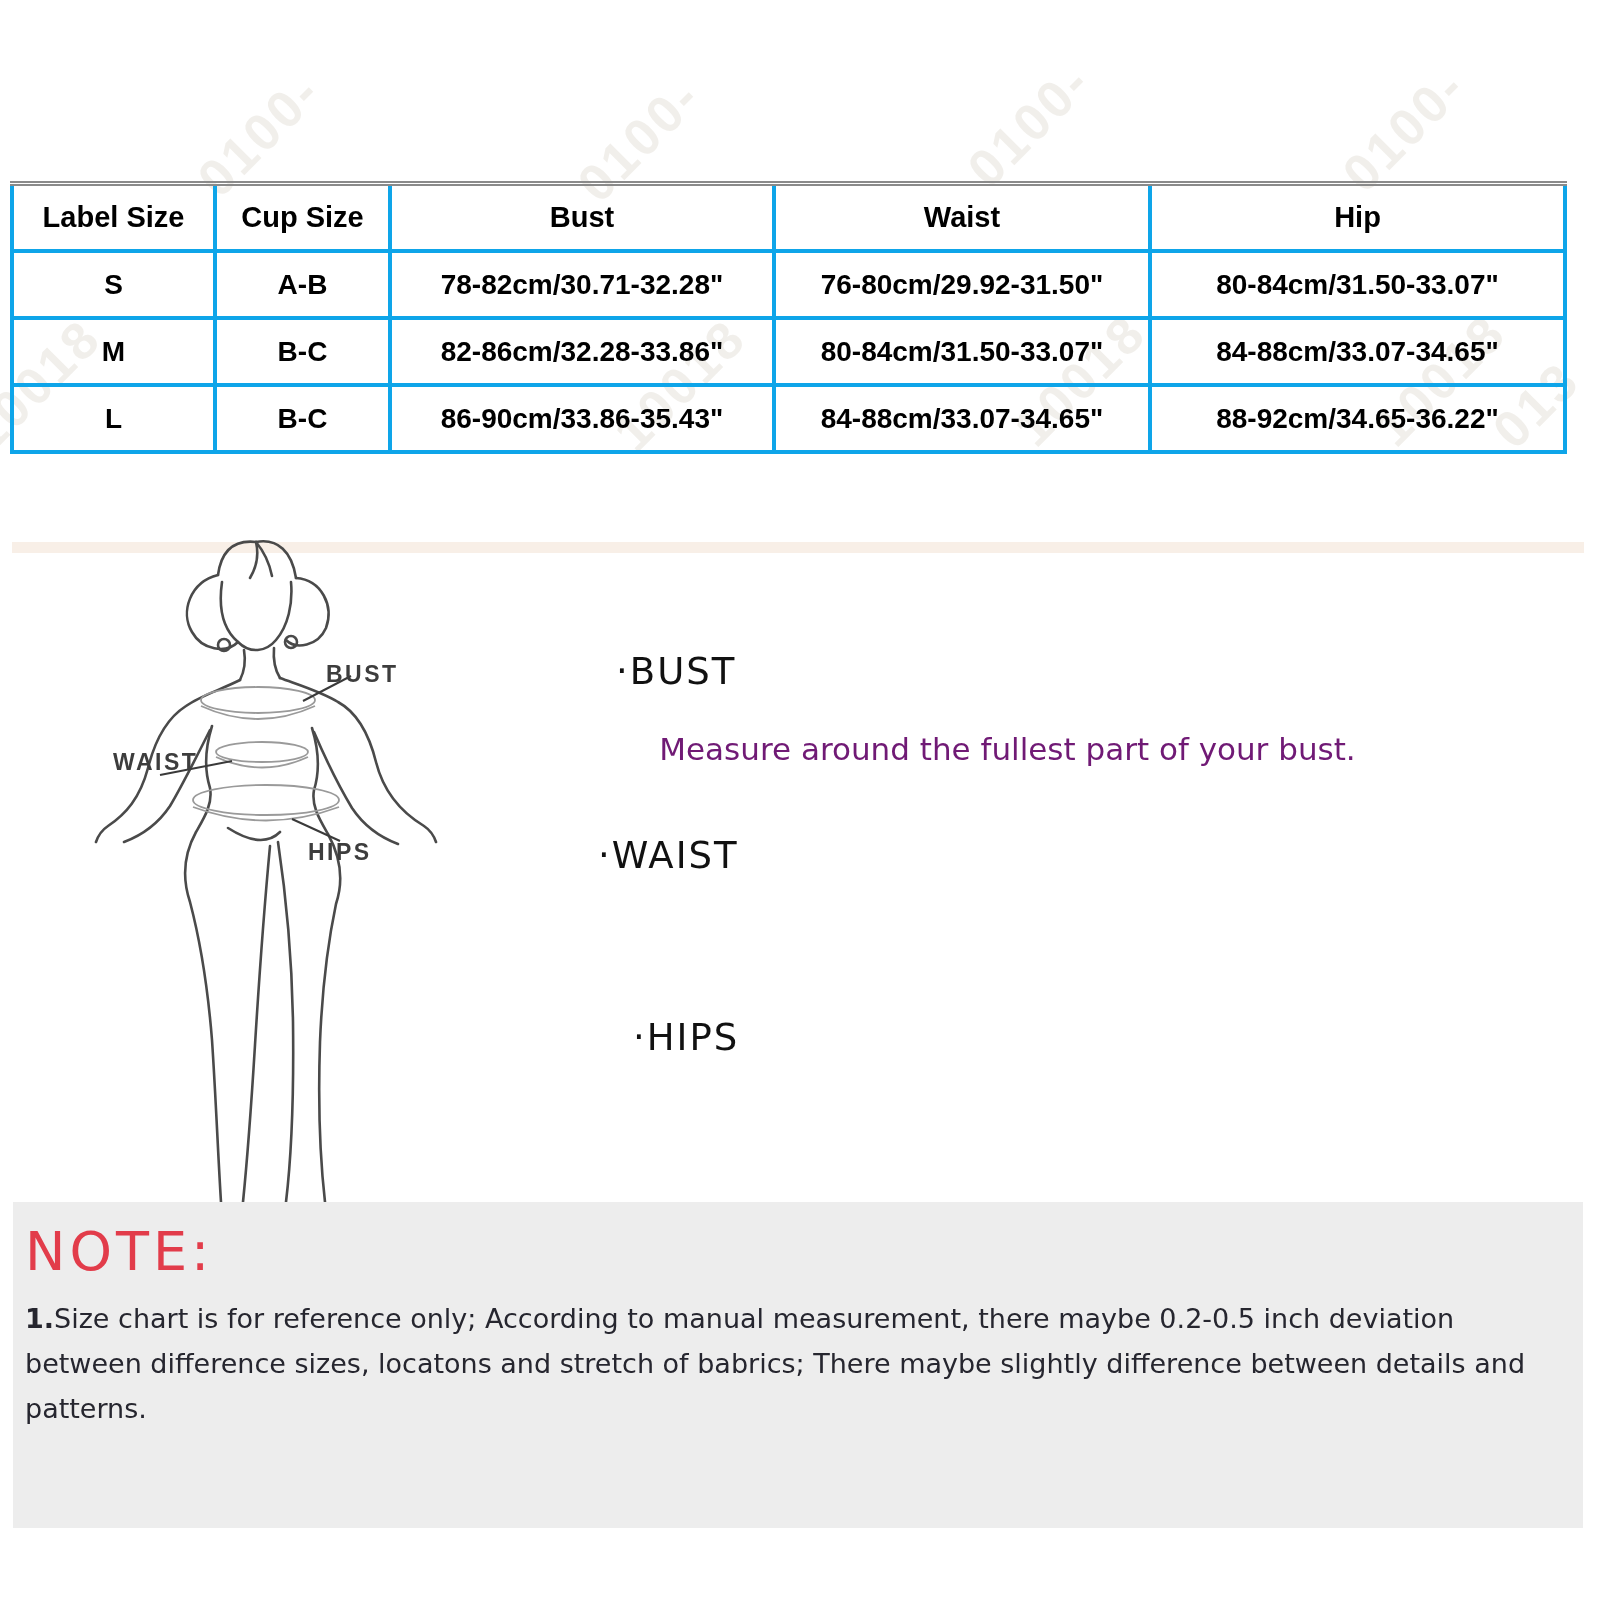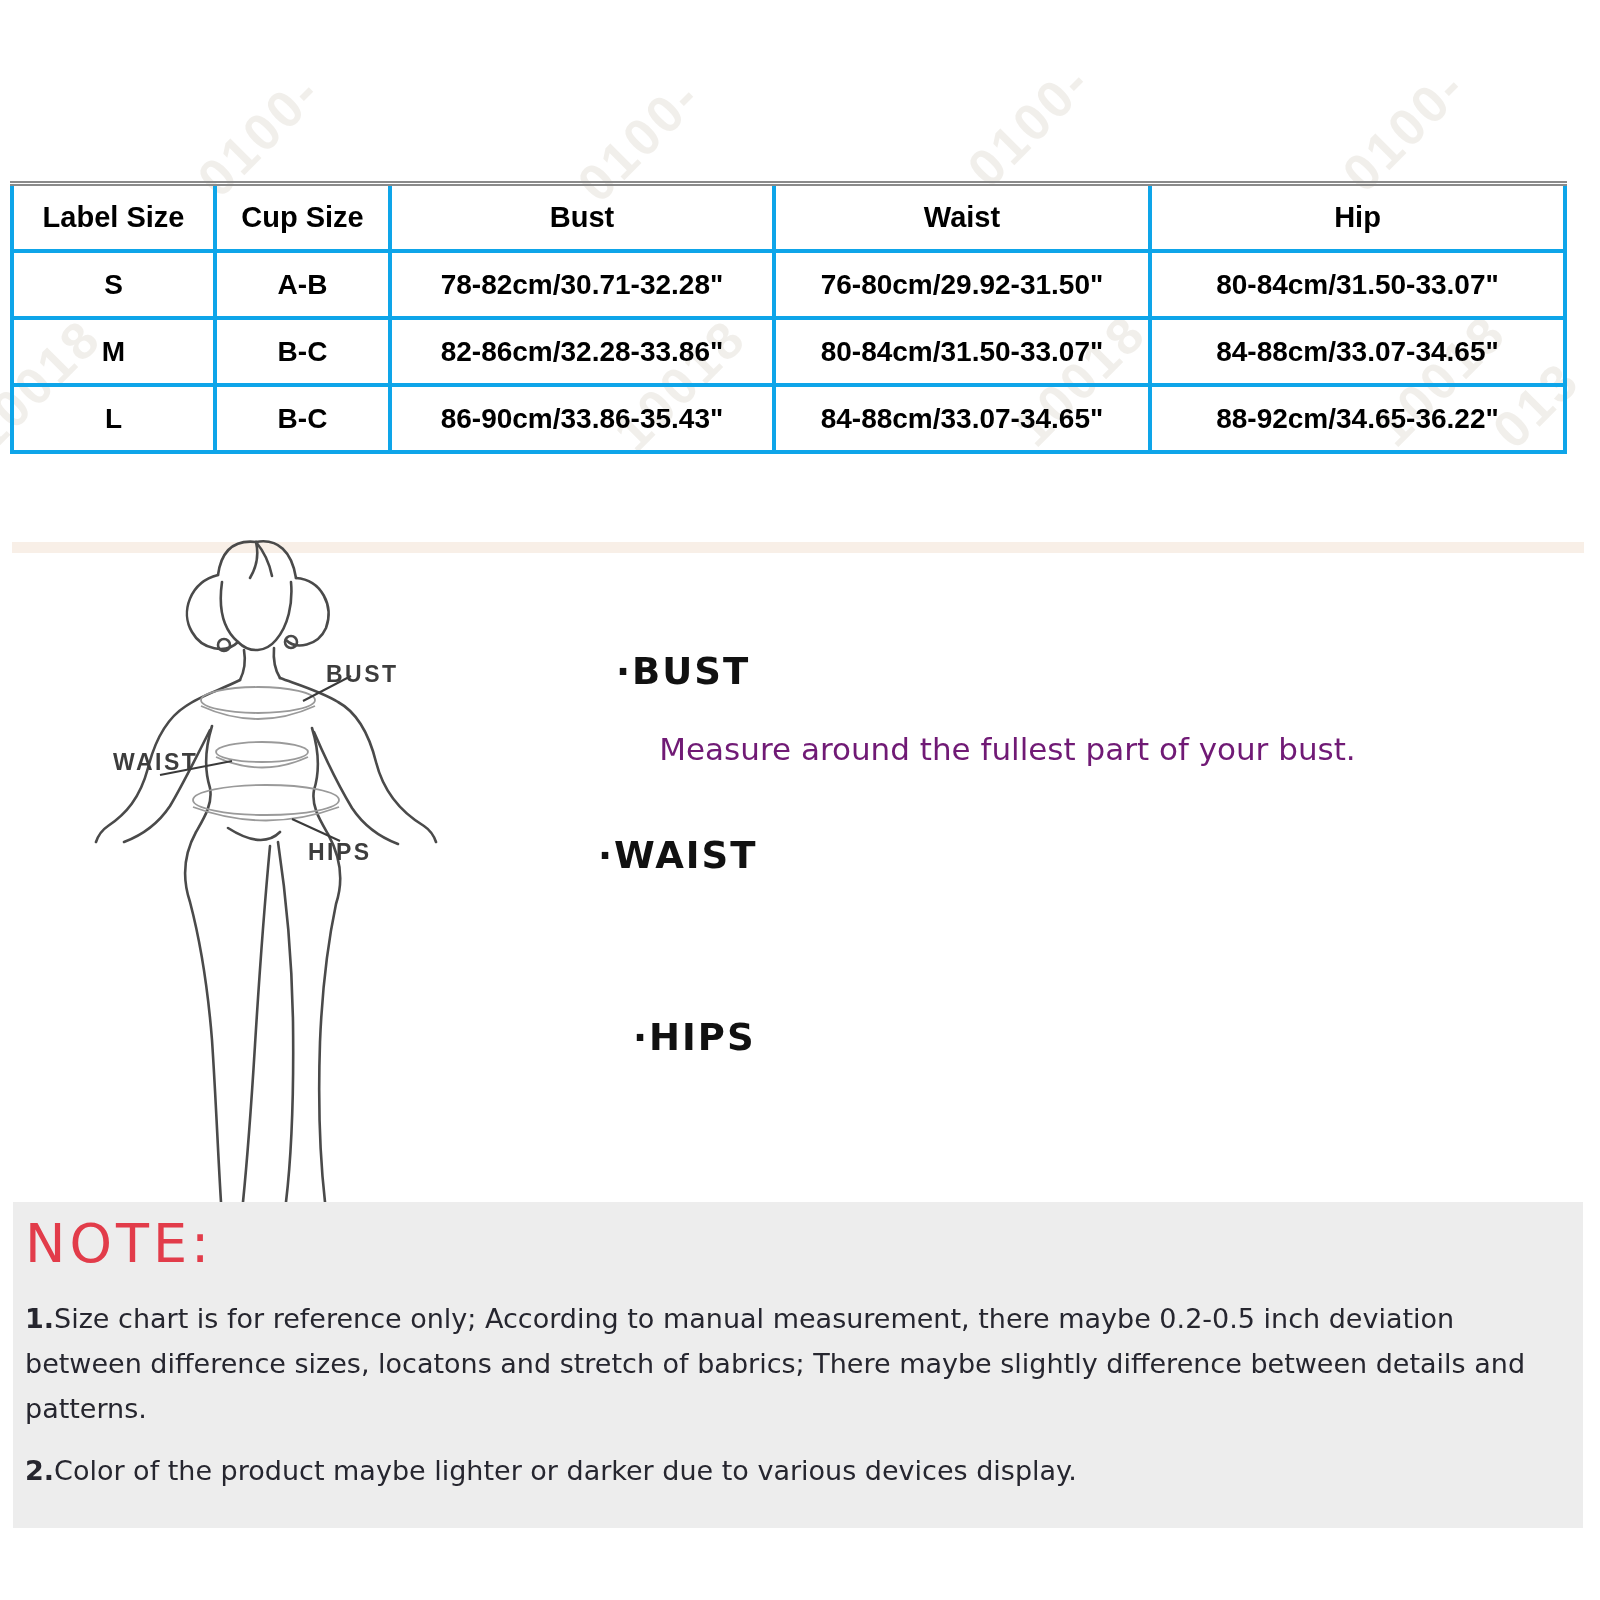--- a/index.html
+++ b/index.html
@@ -29,33 +29,33 @@
   .figure-wrap svg{display:block;width:100%;height:100%;}
   .sketch{fill:none;stroke:#4a4a4a;stroke-width:2.6;stroke-linecap:round;stroke-linejoin:round;}
   .band{fill:none;stroke:#9a9a9a;stroke-width:1.8;}
   .pointer{fill:none;stroke:#3a3a3a;stroke-width:2;}
   .figlabel{font-family:"Liberation Sans",sans-serif;font-weight:bold;font-size:23px;
       letter-spacing:2.5px;fill:#3d3d3d;}
 
   
   .htm-title{position:absolute;left:430px;top:556px;width:1104px;text-align:center;
       font-size:50px;letter-spacing:4px;color:#15151d;}
-  .m-heading{position:absolute;font-size:37px;font-weight:700;letter-spacing:2px;color:#111;}
+  .m-heading{position:absolute;font-size:37px;font-weight:400;letter-spacing:2px;color:#111;}
   .m-text{position:absolute;left:450px;width:1115px;text-align:center;
       font-size:31px;line-height:43px;color:#701a75;}
   #bust-h{left:616px;top:650px;}
   #bust-p{top:728px;}
   #waist-h{left:598px;top:834px;}
   #waist-p{top:902px;max-width:1000px;left:508px;}
   #hips-h{left:633px;top:1016px;}
   #hips-p{top:1088px;max-width:990px;left:513px;}
 
   
   .note-panel{position:absolute;left:13px;top:1202px;width:1570px;height:326px;background:#ededed;}
-  .note-heading{position:absolute;left:12px;top:10px;font-size:54px;letter-spacing:4px;color:#e23c4a;}
+  .note-heading{position:absolute;left:12px;top:18px;font-size:54px;letter-spacing:4px;color:#e23c4a;}
   .note-p{position:absolute;left:12px;width:1525px;font-size:27px;line-height:45px;color:#26262f;margin:0;}
   .note-p .num{font-weight:bold;}
   #note1{top:94px;}
   #note2{top:246px;}
 </style>
 </head>
 <body>
 
 <div class="page">
 
@@ -161,16 +161,15 @@
   <div class="m-heading" id="bust-h">·BUST</div>
   <div class="m-text" id="bust-p">Measure around the fullest part of your bust.</div>
 
   <div class="m-heading" id="waist-h">·WAIST</div>
 
   <div class="m-heading" id="hips-h">·HIPS</div>
 
   <div class="note-panel">
     <div class="note-heading">NOTE:</div>
     <p class="note-p" id="note1"><span class="num">1.</span><span>Size chart is for reference only; According to manual measurement, there maybe 0.2-0.5 inch deviation between difference sizes, locatons and stretch of babrics; There maybe slightly difference between details and patterns.</span></p>
-    <p class="note-p" id="note2"><span class="num">2.</span><span>Color of the product maybe lighter or darker due to various devices display.</span></p>
   </div>
 
 </div>
 
 </body></html>

